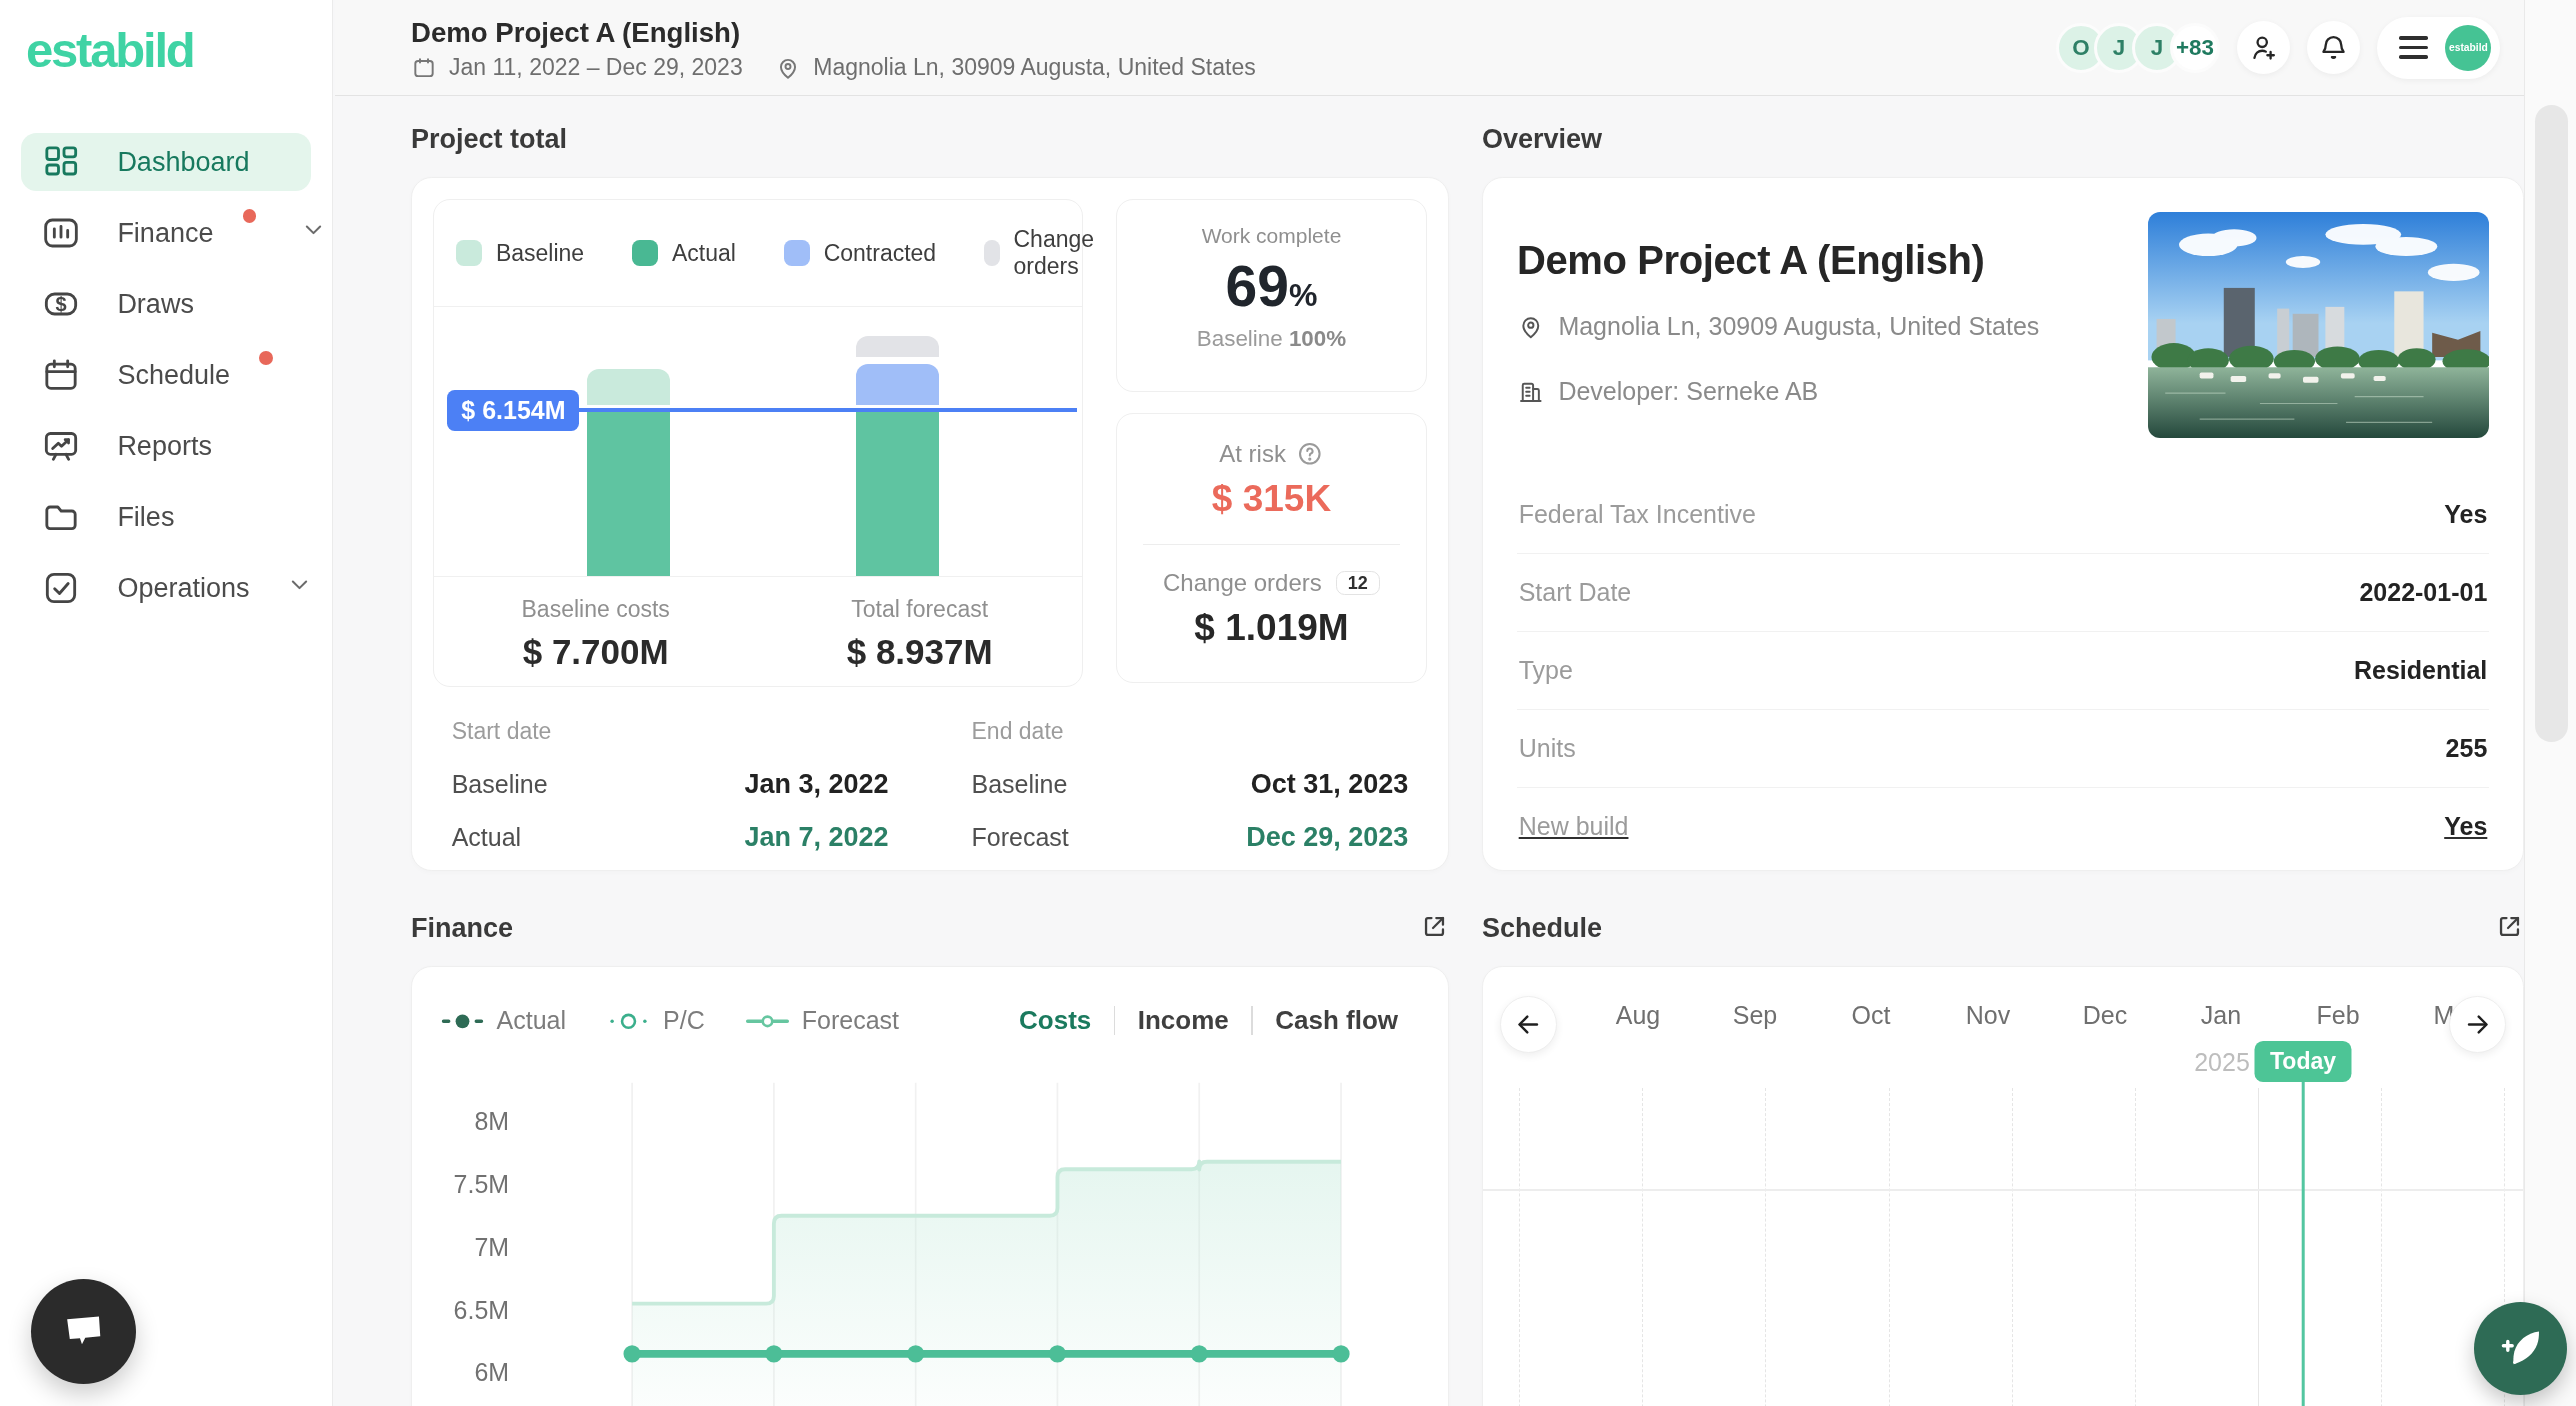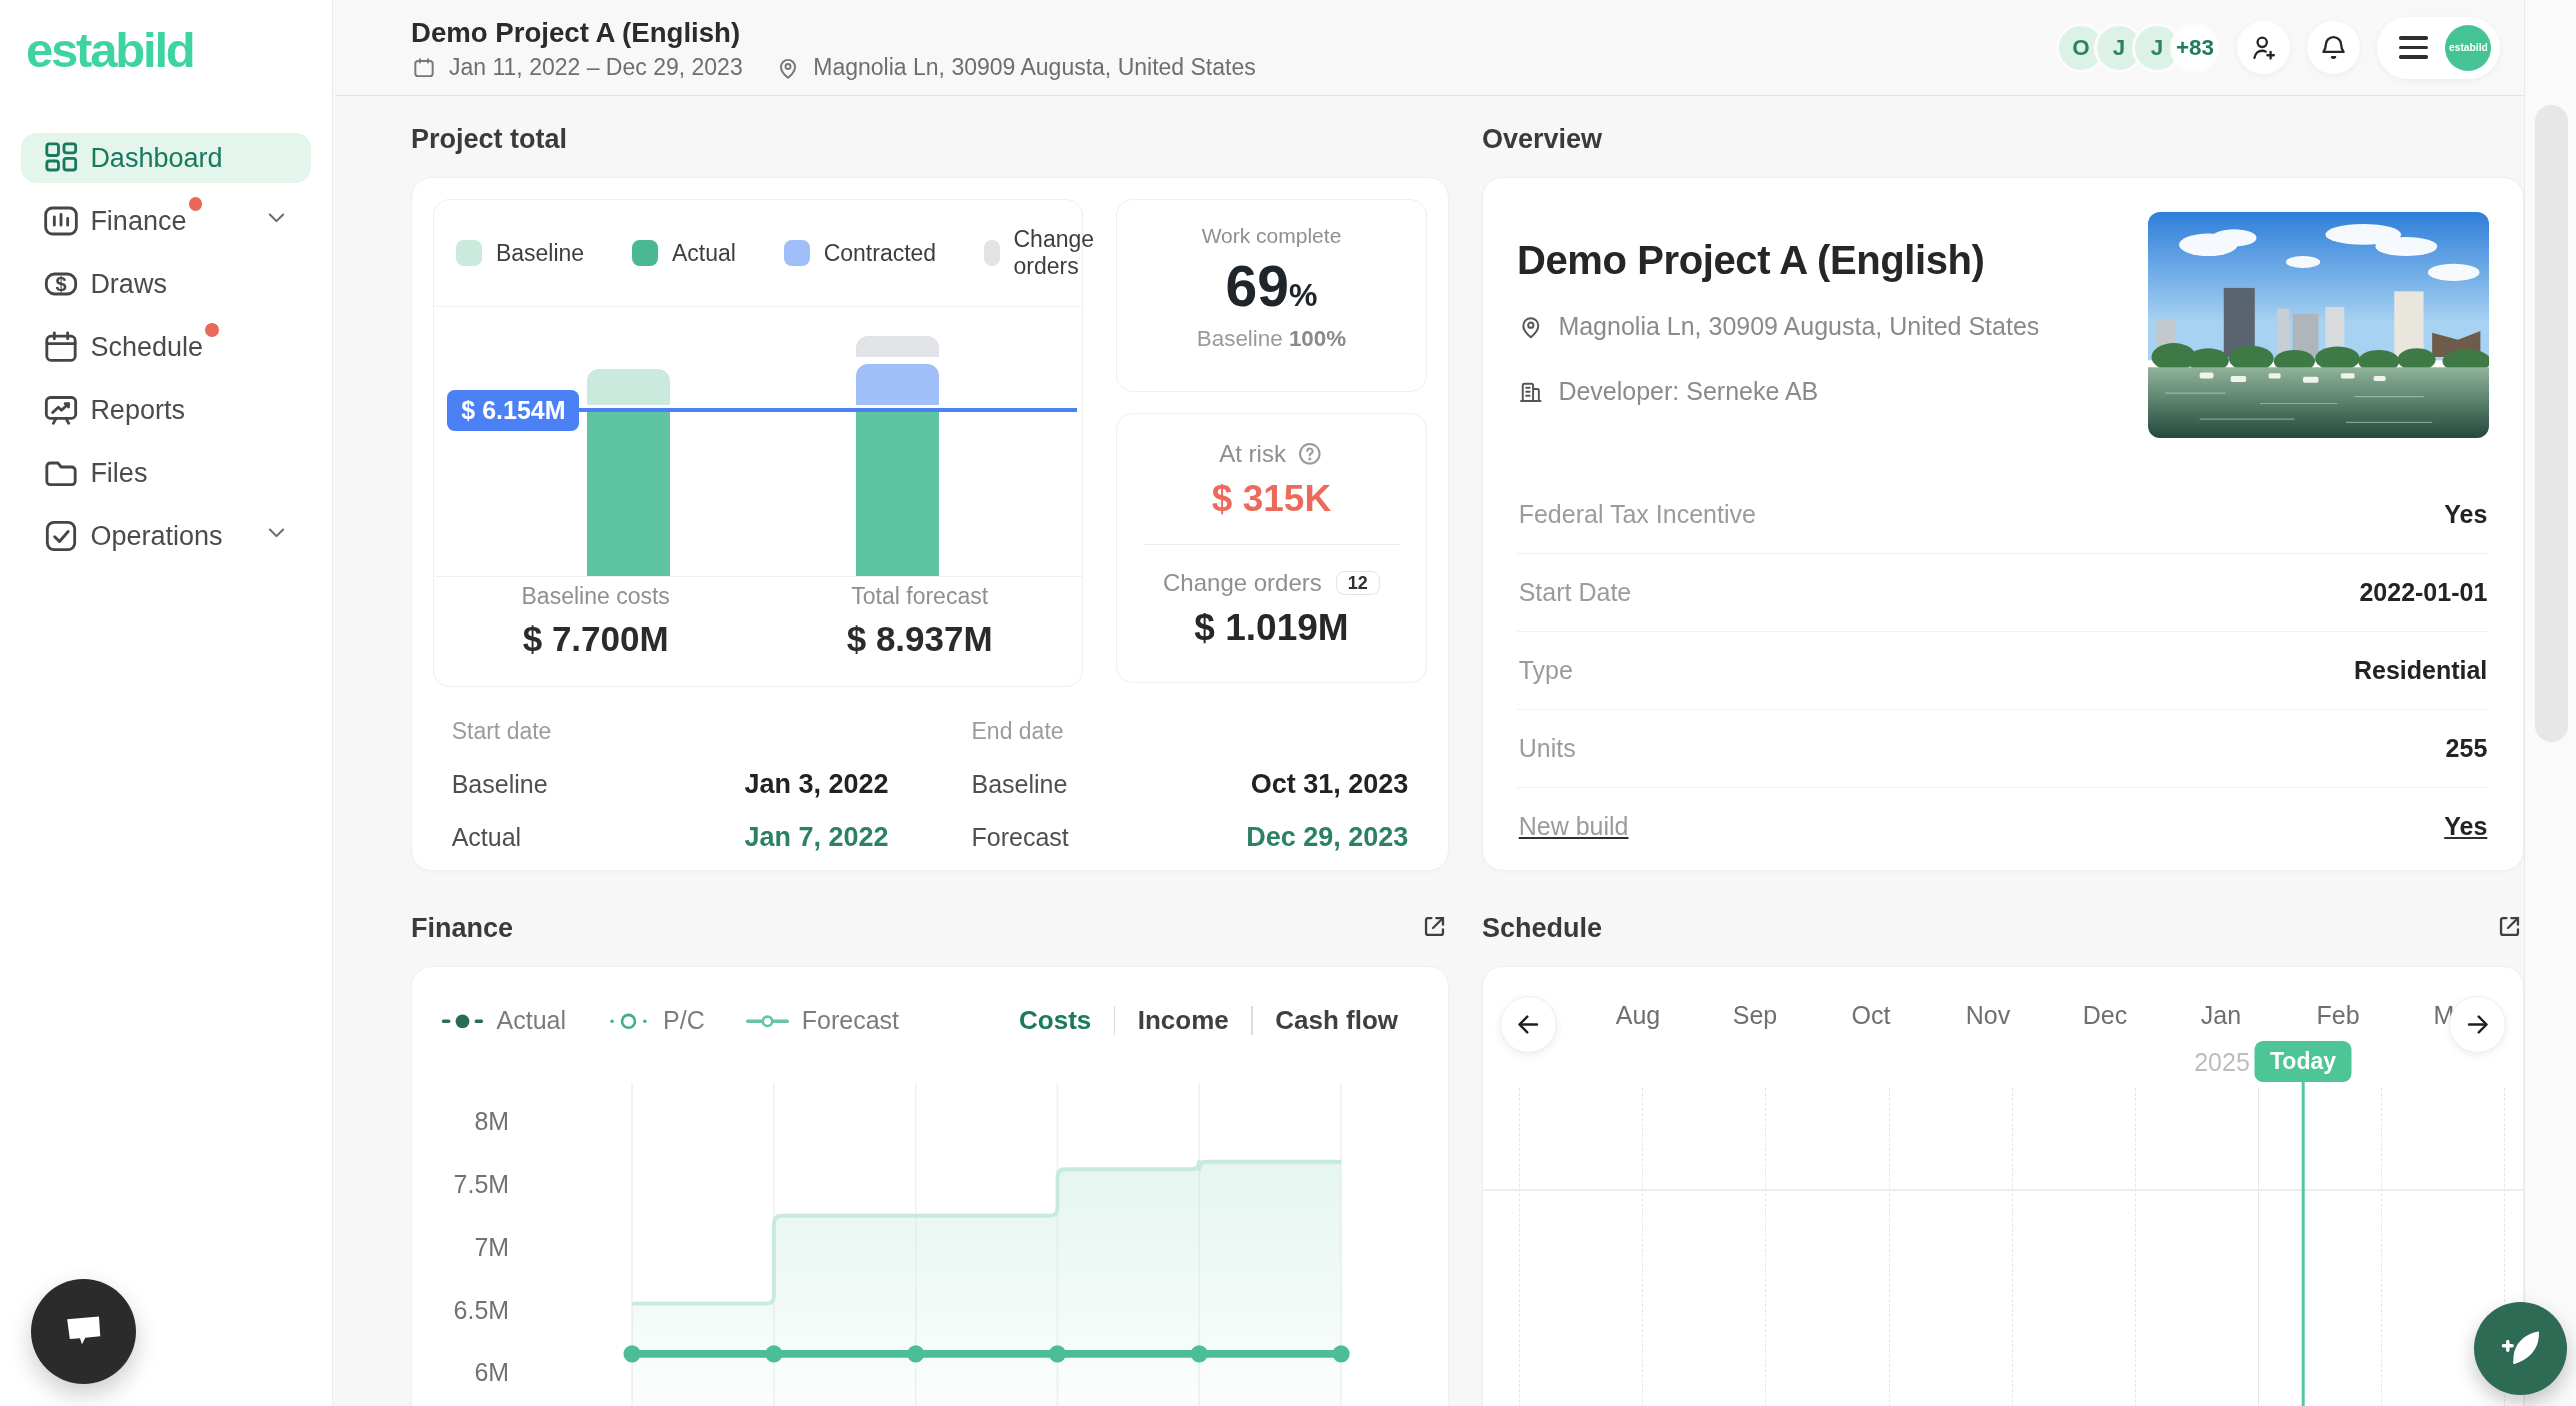--- a/index.html
+++ b/index.html
@@ -4,21 +4,21 @@
 <style>
   * { box-sizing: border-box; margin: 0; padding: 0; }
   html,body { width:2576px; height:1407px; overflow:hidden;
     font-family:"Liberation Sans", sans-serif; background:#F7F7F8; color:#2F2F2F; }
 
   
   .sidebar { position:fixed; left:0; top:0; width:333px; height:1407px; background:#FFFFFF;
     border-right:1.7px solid #EBEBEB; z-index:30; }
   .logo { margin:22.4px 0 0 26px; font-size:49px; font-weight:700; color:#3FD3A4; letter-spacing:-2.2px; }
   .nav { margin-top:55px; padding:0 20.7px; display:flex; flex-direction:column; gap:13px; }
-  .nav-item { display:flex; align-items:center; gap:9px; height:50px; padding:0 20.7px;
+  .nav-item { display:flex; align-items:center; gap:36px; height:58px; padding:0 20.7px;
     border-radius:15.5px; color:#4B4B4B; font-size:27px; cursor:pointer; position:relative; }
   .nav-item.active { background:#E4F5EC; color:#17795E; }
   .nav-item .ni-icon { width:40px; height:40px; flex:0 0 40px; display:flex; align-items:center; }
   .nav-item svg { width:40px; height:40px; stroke:#454545; fill:none; stroke-width:1.7;
     stroke-linecap:round; stroke-linejoin:round; }
   .nav-item.active svg { stroke:#17795E; }
   .red-dot { width:13.8px; height:13.8px; border-radius:50%; background:#E8685A;
     position:relative; top:-17px; left:-6.9px; flex:0 0 13.8px; }
   .chev { margin-left:auto; }
   .chev svg { width:29px; height:29px; stroke:#6B6B6B; }
@@ -70,21 +70,21 @@
     border-bottom:0.9px solid #F0F0F0; }
   .legend-item { display:flex; align-items:center; gap:13.8px; font-size:23px; color:#3E3E3E; }
   .swatch { width:26px; height:26px; border-radius:7.7px; }
   .plot { position:relative; height:269px; }
   .bar { position:absolute; bottom:0; width:83px; }
   .bar .seg { position:absolute; left:0; width:83px; }
   #bar-0 { left:153px; } #bar-1 { left:422px; }
   .th-line { position:absolute; left:15.5px; right:5.2px; height:4.3px; background:#4C80F5; z-index:4; }
   .th-label { position:absolute; left:13.8px; z-index:5; background:#4C80F5; color:#fff;
     font-size:25px; font-weight:700; padding:6px 13.8px; border-radius:7.7px; }
-  .bar-labels { border-top:0.9px solid #F0F0F0; display:flex; padding:6px 0 0 0; height:110px; }
+  .bar-labels { border-top:0.9px solid #F0F0F0; display:flex; padding:19px 0 0 0; height:110px; }
   .bar-label-cell { width:50%; text-align:center; }
   .bl-name { font-size:23px; color:#8F8F8F; }
   .bl-val { font-size:35px; font-weight:700; color:#2B2B2B; margin-top:8.6px; }
   .pt-side { width:314px; display:flex; flex-direction:column; gap:20.7px; }
   .side-card { border:0.9px solid #EFEFEF; border-radius:17px; text-align:center; background:#fff; }
   .wc-card { height:193px; padding-top:24px; }
   .wc-label { font-size:21px; color:#8F8F8F; }
   .wc-value { font-size:57px; font-weight:800; color:#20252C; margin-top:5.2px; }
   .wc-value .pct { font-size:32px; font-weight:800; }
   .wc-base { font-size:22.4px; color:#9A9A9A; margin-top:6.9px; }

